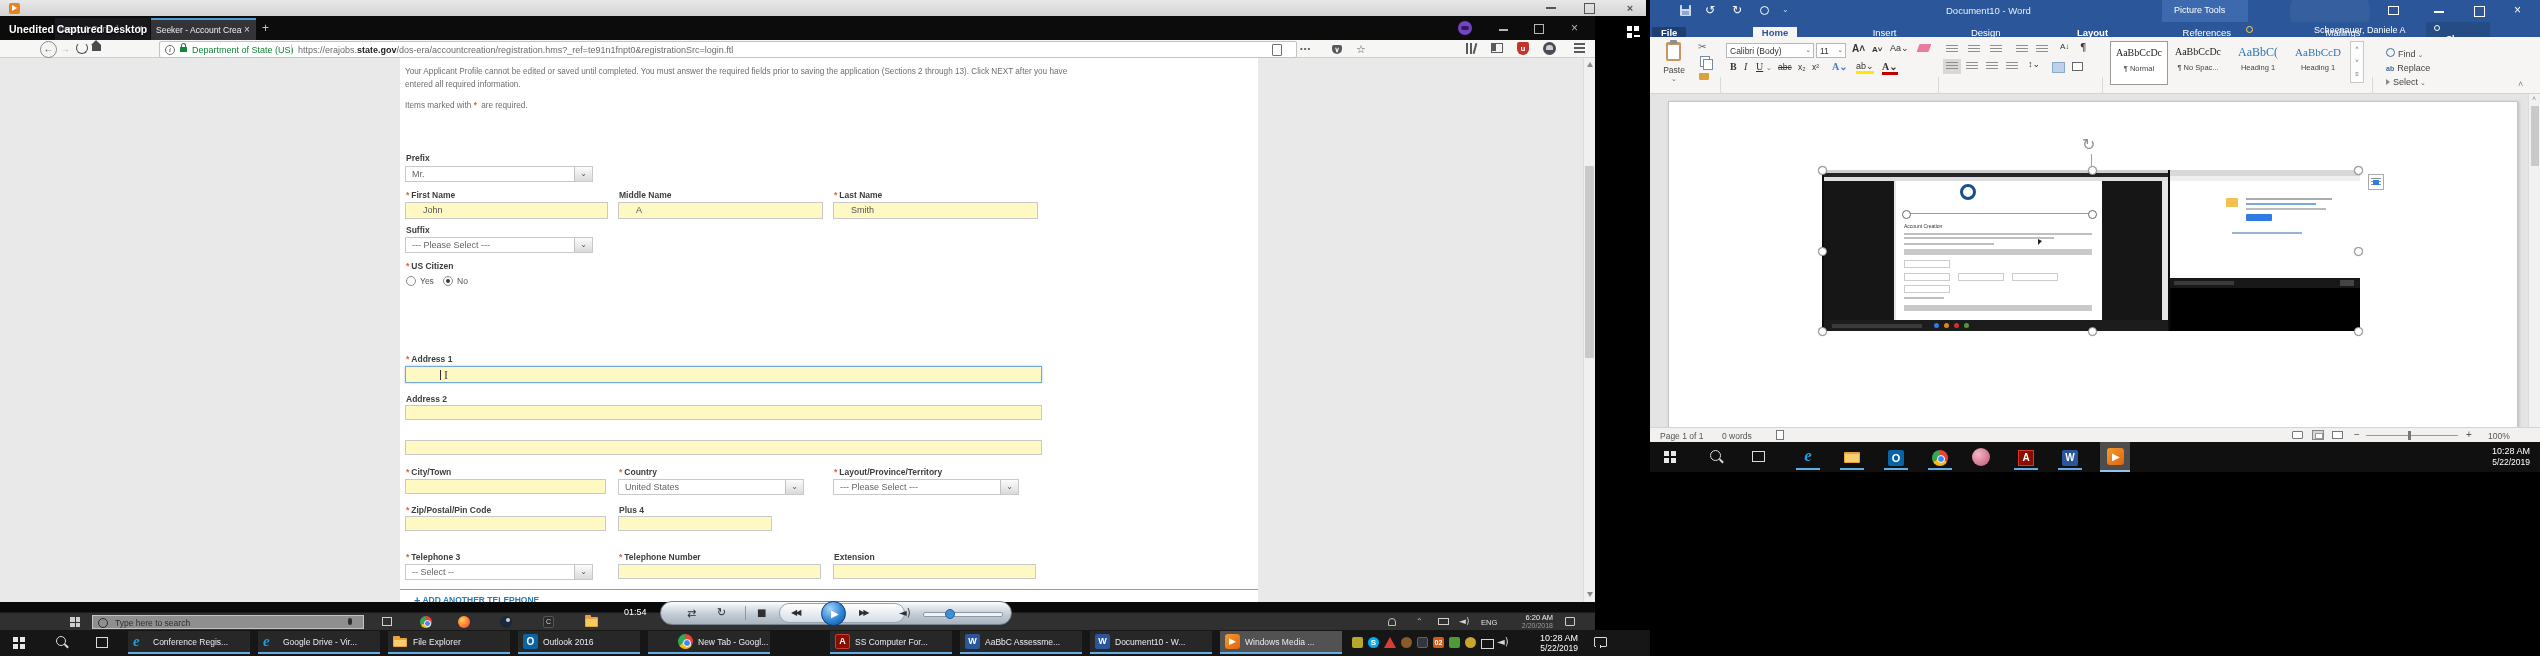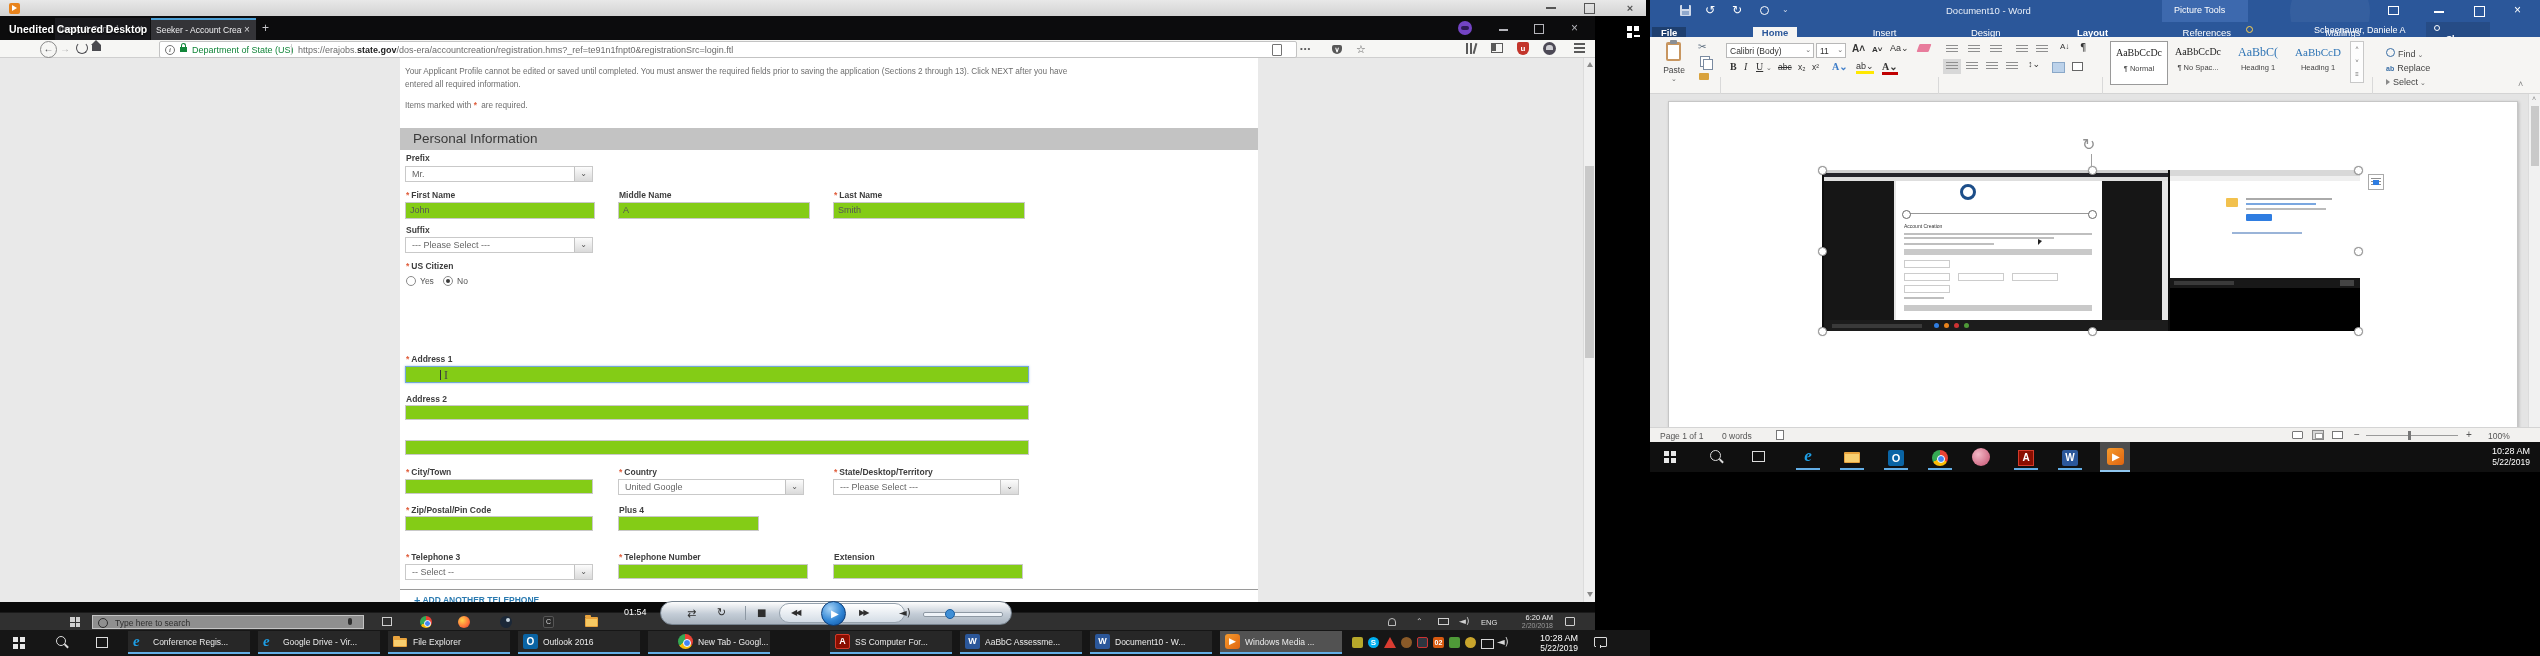--- a/index.html
+++ b/index.html
@@ -1,20 +1,20 @@
 <!DOCTYPE html>
 <html><head>
 <meta charset="utf-8">
 <style>
   html,body{margin:0;padding:0;background:#000;}
   body{width:2540px;height:656px;position:relative;overflow:hidden;font-family:"Liberation Sans",sans-serif;}
   .a{position:absolute;}
   .lbl{position:absolute;font:bold 8.5px/10px "Liberation Sans",sans-serif;color:#3d3d3d;white-space:nowrap;}
   .req{color:#e05c3a;font-weight:bold;margin-right:2px;}
-  .inp{position:absolute;background:#84cc16;border:1px solid #c9c9c9;height:13px;box-sizing:content-box;font:9px/13px "Liberation Sans",sans-serif;color:#555;padding-left:4px;}
+  .inp{position:absolute;background:#fef9c3;border:1px solid #c9c9c9;height:13px;box-sizing:content-box;font:9px/13px "Liberation Sans",sans-serif;color:#555;padding-left:17px;}
   .sel{position:absolute;background:#fff;border:1px solid #c9c9c9;height:14px;font:9px/14px "Liberation Sans",sans-serif;color:#666;}
   .sel .txt{position:absolute;left:6px;top:0;}
   .chev{position:absolute;right:0;top:0;bottom:0;width:17px;background:linear-gradient(#fcfcfc,#dadada);border-left:1px solid #c2c2c2;color:#555;font-size:8px;text-align:center;line-height:14px;}
   .band{position:absolute;left:400px;width:858px;height:22px;background:#c3c3c3;color:#3a3a3a;font:13.5px/22px "Liberation Sans",sans-serif;padding-left:13px;box-sizing:border-box;}
   .radio{position:absolute;width:8px;height:8px;border:1px solid #8a8a8a;border-radius:50%;background:#fff;}
   .radio.on::after{content:"";position:absolute;left:2px;top:2px;width:4px;height:4px;border-radius:50%;background:#3a3a3a;}
   .tbtn{position:absolute;top:631px;height:23px;width:122px;background:#272727;border-bottom:2px solid #63aee6;display:flex;align-items:center;gap:5px;padding:0 5px;box-sizing:border-box;font:8.5px "Liberation Sans",sans-serif;color:#ececec;white-space:nowrap;overflow:hidden;}
   .tbtn.active{background:#525252;}
   .ic16{width:15px;height:15px;flex:0 0 auto;position:relative;}
   .wtab{font:bold 9.5px/15px "Liberation Sans",sans-serif;color:#fff;padding:0 9px;position:relative;}
@@ -101,21 +101,20 @@
     </div>
   </div>
 
   <div class="a" style="left:0;top:58px;width:1583px;height:544px;background:#e9e9e9;overflow:hidden;">
     <div class="a" style="left:400px;top:0;width:858px;height:544px;background:#fff;"></div>
 
     <span class="a" style="left:405px;top:9px;font:8.2px 'Liberation Sans',sans-serif;color:#6e6e6e;white-space:nowrap;">Your Applicant Profile cannot be edited or saved until completed. You must answer the required fields prior to saving the application (Sections 2 through 13). Click NEXT after you have</span>
     <span class="a" style="left:405px;top:22px;font:8.2px 'Liberation Sans',sans-serif;color:#6e6e6e;white-space:nowrap;">entered all required information.</span>
     <span class="a" style="left:405px;top:43px;font:8.2px 'Liberation Sans',sans-serif;color:#6e6e6e;white-space:nowrap;"><span>Items marked with </span><span class="req">*</span><span> are required.</span></span>
 
-    <div class="band" style="top:70px;"><span>Personal Information</span></div>
 
     <span class="lbl" style="left:406px;top:95px;"><span>Prefix</span></span>
     <div class="sel" style="left:405px;top:108px;width:186px;">
       <span class="txt">Mr.</span>
       <div class="chev">⌄</div>
     </div>
 
     <span class="lbl" style="left:406px;top:132px;"><span class="req">*</span><span>First Name</span></span>
     <input class="inp" style="left: 405px; top: 144px; width: 182px;" readonly="" value="John">
     <span class="lbl" style="left:619px;top:132px;"><span>Middle Name</span></span>
@@ -145,24 +144,24 @@
     <span class="lbl" style="left:406px;top:336px;"><span>Address 2</span></span>
     <div class="inp" style="left:405px;top:347px;width:618px;"></div>
 
     <span class="lbl" style="left:406px;top:381px;"><span>Address 3</span></span>
     <div class="inp" style="left:405px;top:382px;width:618px;"></div>
 
     <span class="lbl" style="left:406px;top:409px;"><span class="req">*</span><span>City/Town</span></span>
     <div class="inp" style="left:405px;top:421px;width:182px;"></div>
     <span class="lbl" style="left:619px;top:409px;"><span class="req">*</span><span>Country</span></span>
     <div class="sel" style="left:618px;top:421px;width:184px;">
-      <span class="txt">United Google</span>
+      <span class="txt">United States</span>
       <div class="chev">⌄</div>
     </div>
-    <span class="lbl" style="left:834px;top:409px;"><span class="req">*</span><span>State/Desktop/Territory</span></span>
+    <span class="lbl" style="left:834px;top:409px;"><span class="req">*</span><span>Layout/Province/Territory</span></span>
     <div class="sel" style="left:833px;top:421px;width:184px;">
       <span class="txt">--- Please Select ---</span>
       <div class="chev">⌄</div>
     </div>
 
     <span class="lbl" style="left:406px;top:447px;"><span class="req">*</span><span>Zip/Postal/Pin Code</span></span>
     <div class="inp" style="left:405px;top:458px;width:182px;"></div>
     <span class="lbl" style="left:619px;top:447px;"><span>Plus 4</span></span>
     <div class="inp" style="left:618px;top:458px;width:135px;"></div>
 

